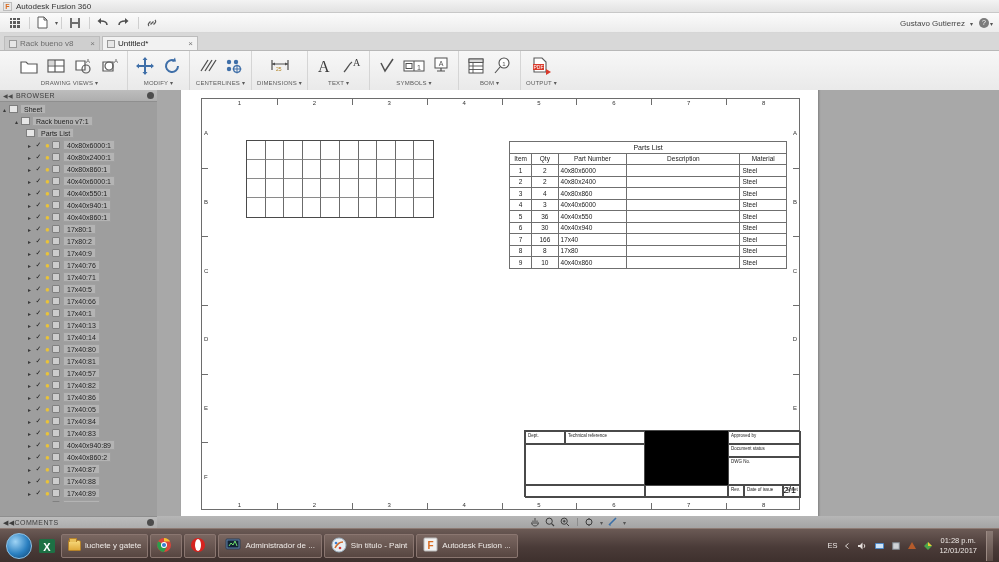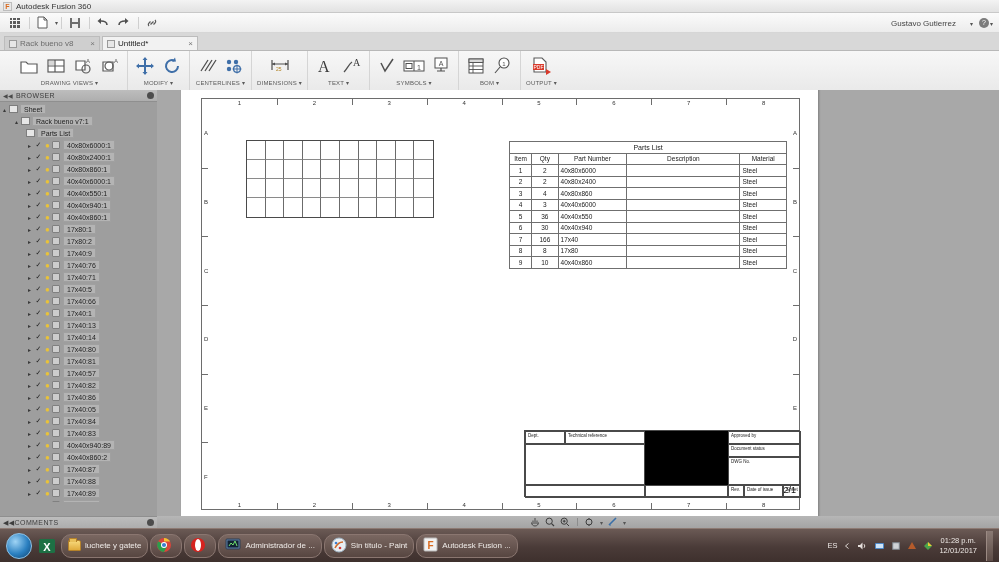--- a/index.html
+++ b/index.html
@@ -63,21 +63,21 @@
   .grid-glyph i { background: #5c5c5c; }
   .caret { font-size: 6px; margin-left: 1px; color: #555; }
 
   .user-area {
     position: absolute;
     right: 6px; top: 0;
     height: 20px;
     display: flex; align-items: center;
     font-size: 8px; color: #444;
   }
-  .user-area .uname { margin-right: 13px; }
+  .user-area .uname { margin-right: 4px; }
   .help-dot {
     width: 10px; height: 10px; border-radius: 50%;
     background: #7c7c7c; color: #fff;
     font-size: 7px; line-height: 10px; text-align: center;
     margin-left: 6px;
   }
 
   
   .tabstrip {
     height: 18px;
@@ -395,21 +395,21 @@
     flex: none;
   }
   .tb-item {
     height: 24px;
     display: flex;
     align-items: center;
     padding: 0 6px;
     margin-right: 2px;
     background: linear-gradient(#7a6761, #574641);
     border: 1px solid #8a7670;
-    border-radius: 10px;
+    border-radius: 2px;
     color: #f0ece9;
     font-size: 8px;
     white-space: nowrap;
     max-width: 116px;
     overflow: hidden;
     flex: none;
   }
   .tb-item.narrow { max-width: 40px; padding: 0 5px; }
   .tb-item .ti-ico { margin-right: 4px; flex: none; }
   .tray {

